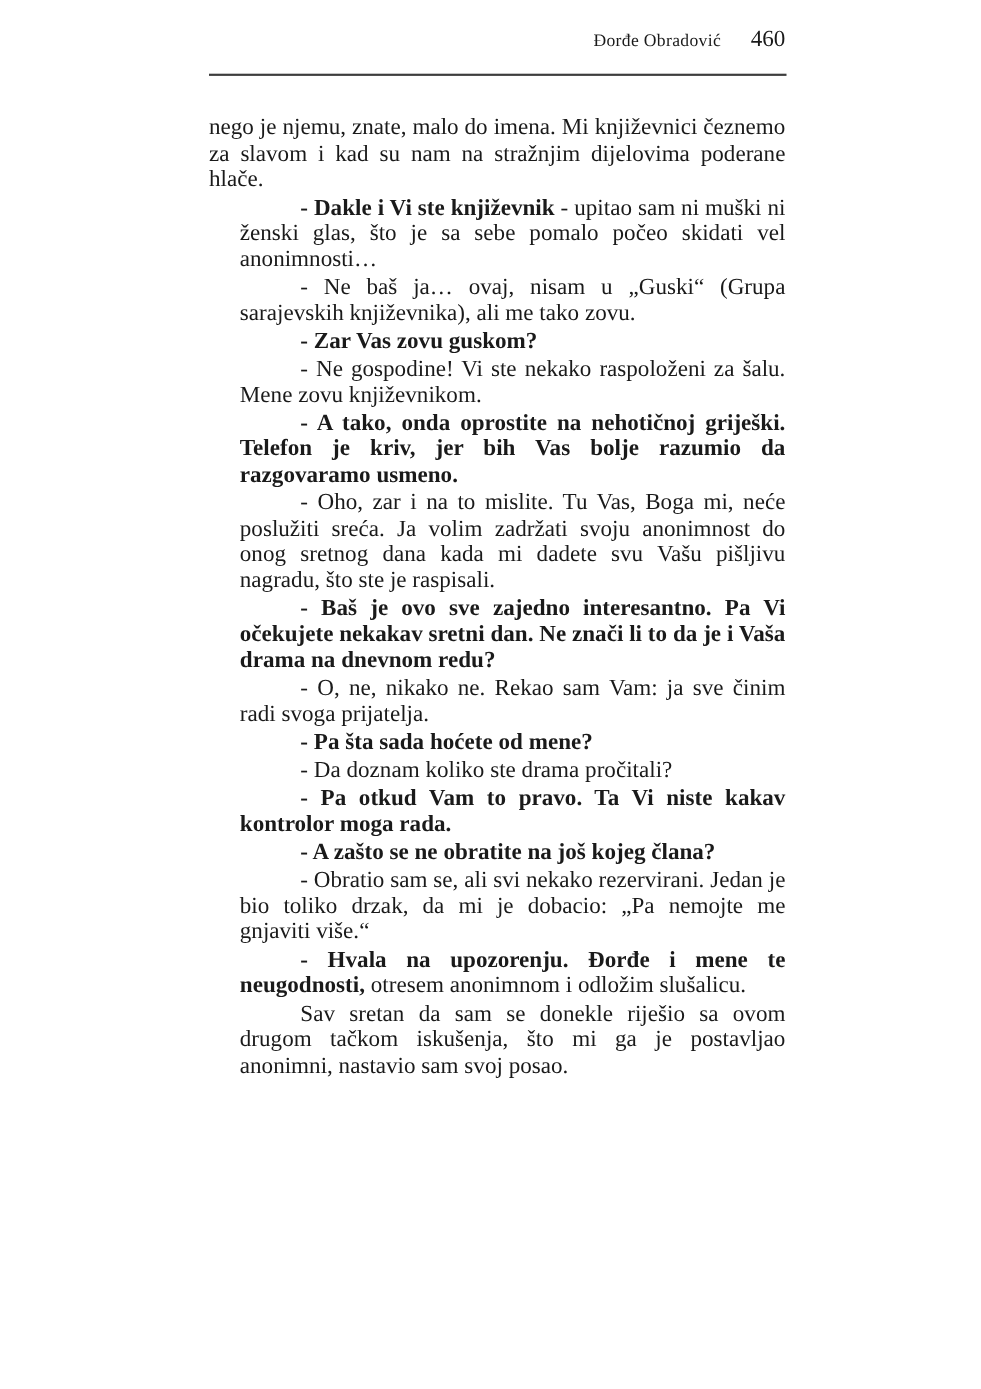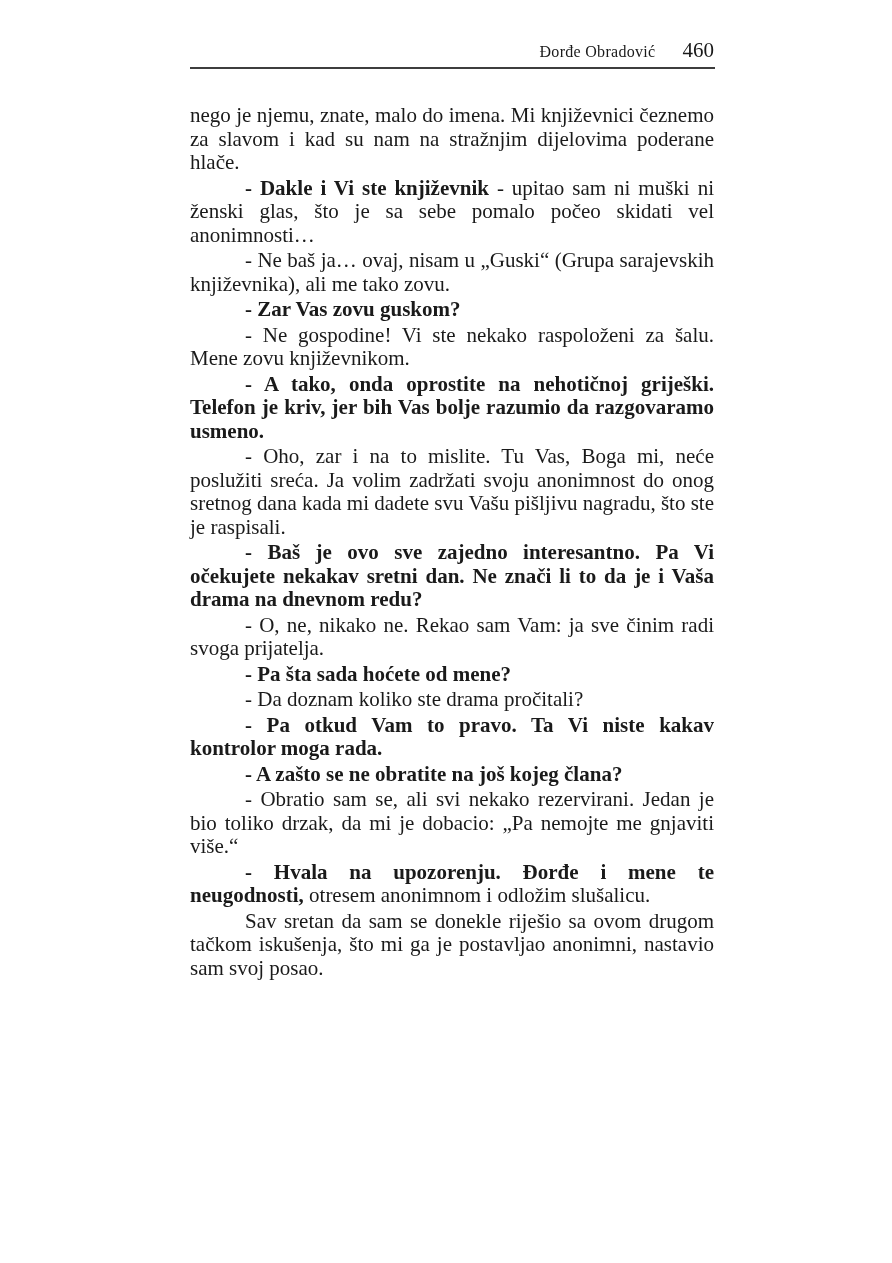--- a/index.html
+++ b/index.html
@@ -11,21 +11,21 @@
     position: relative;
     width: 892px;
     height: 1263px;
     background: #ffffff;
     font-family: "Liberation Serif", "DejaVu Serif", serif;
     color: #1a1a1a;
     overflow: hidden;
   }
   .page-header {
     position: absolute;
-    top: 38px;
+    top: 23px;
     left: 190px;
     width: 524px;
     display: flex;
     justify-content: flex-end;
     align-items: baseline;
     gap: 27px;
     text-align: center;
   }
   .page-header .author {
     font-size: 16px;
@@ -51,20 +51,21 @@
     width: 524px;
     font-size: 21px;
     line-height: 23.5px;
     text-align: justify;
   }
   .body-text p {
     margin: 0 0 2px 0;
   }
   .body-text p.indent {
     text-indent: 55px;
+    margin-left: 28px;
   }
   .seg.bold {
     font-weight: bold;
   }
 </style>
 </head>
 <body>
 
 <div class="page">
   <header class="page-header">

